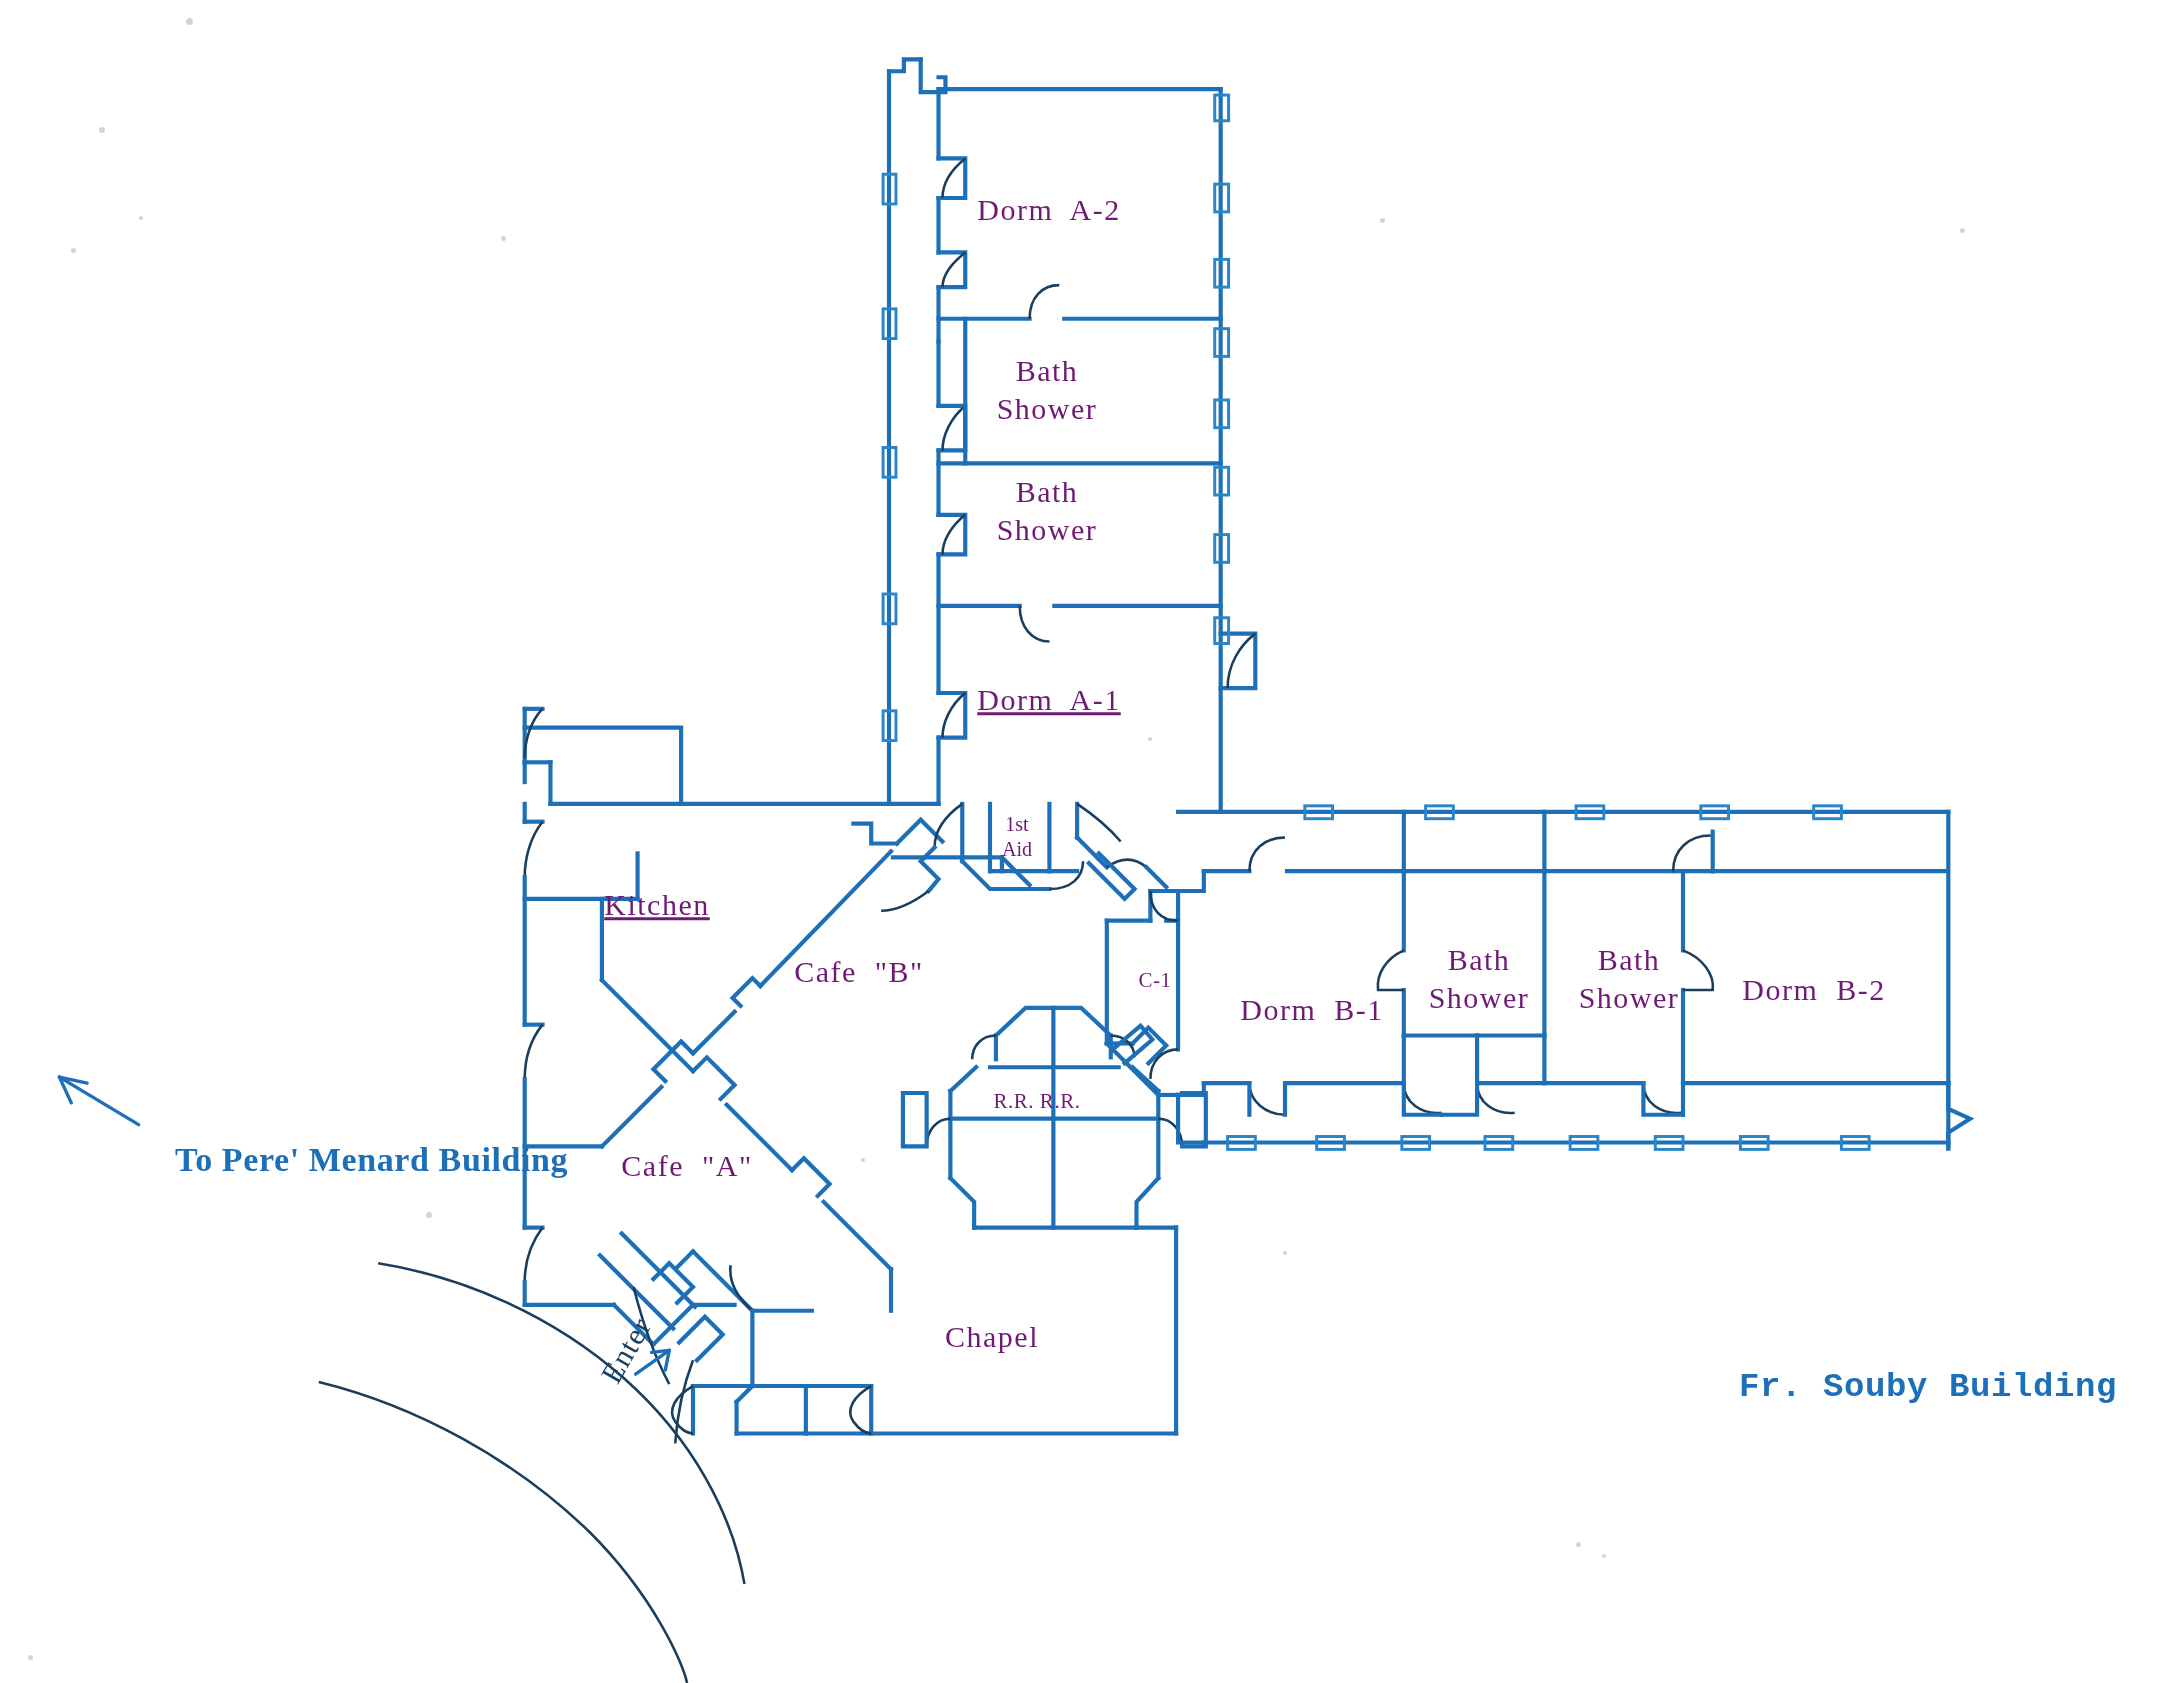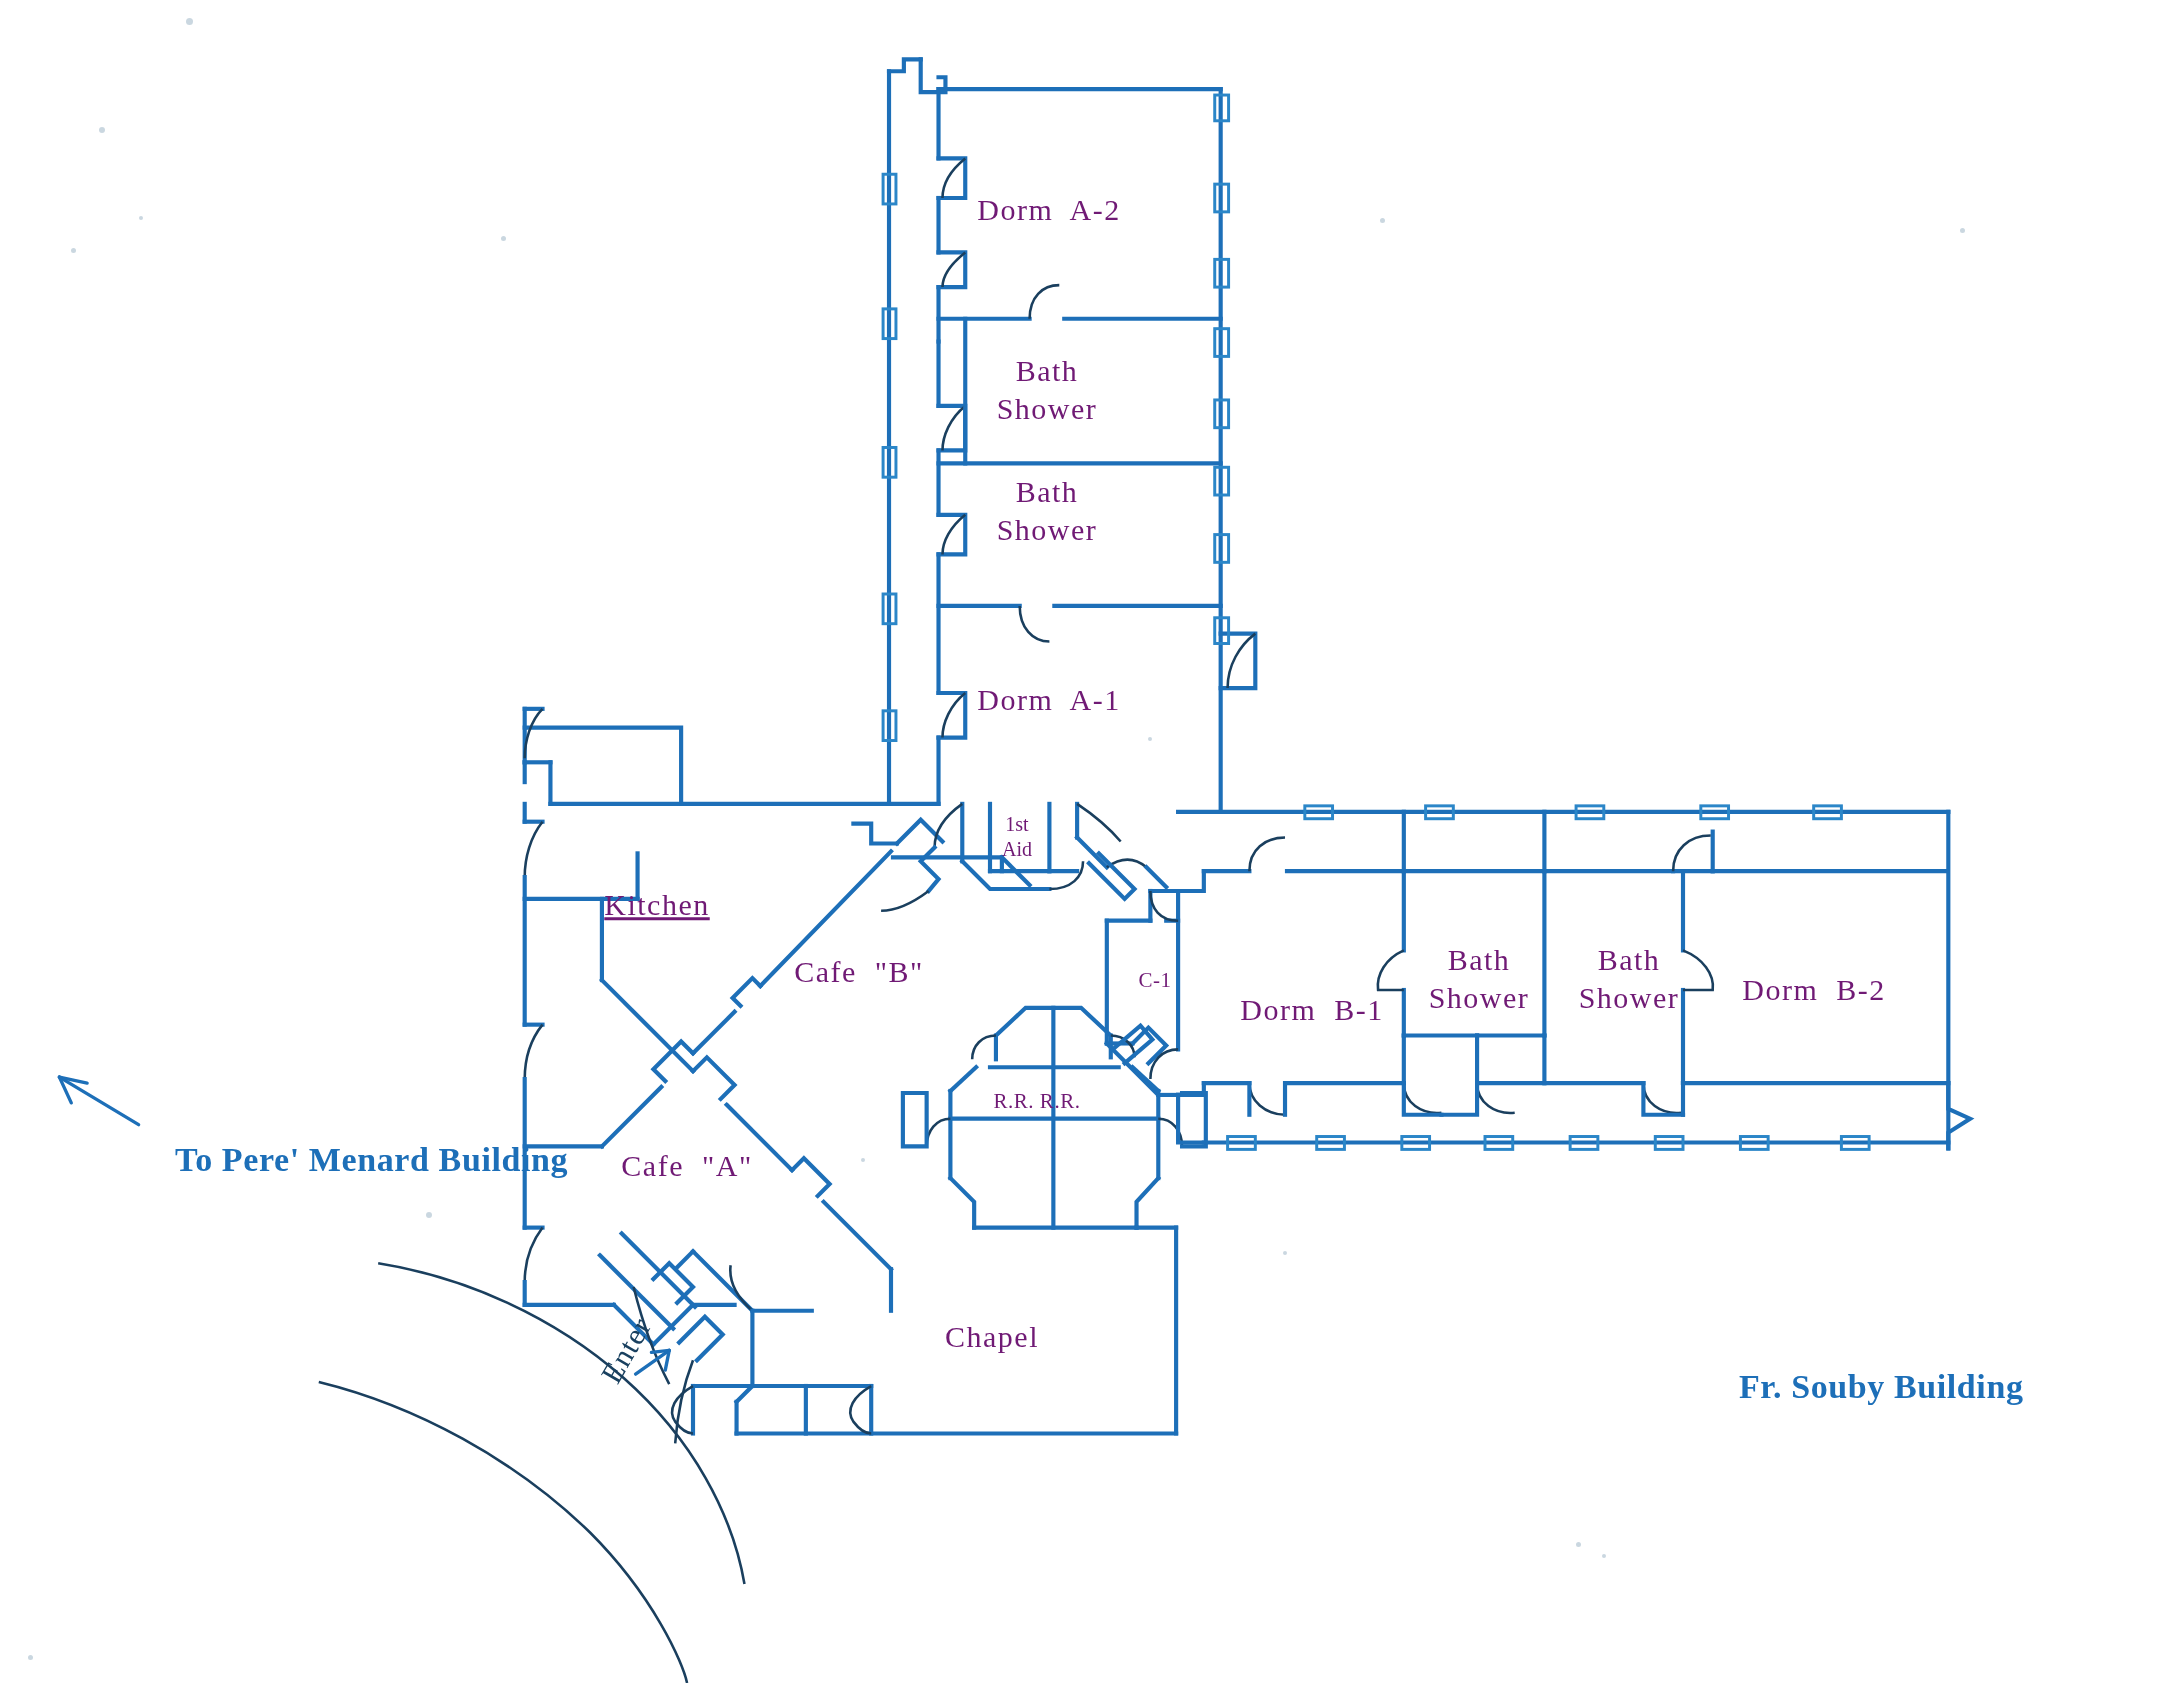--- a/index.html
+++ b/index.html
@@ -382,21 +382,21 @@
   </svg>
 
   <div class="room-label" style="left:1049px; top:210px; transform:translate(-50%,-50%);">Dorm  A-2</div>
 
   <div class="room-label" style="left:1047px; top:389px; transform:translate(-50%,-50%);">Bath
 Shower</div>
 
   <div class="room-label" style="left:1047px; top:510px; transform:translate(-50%,-50%);">Bath
 Shower</div>
 
-  <div class="room-label" style="left:1049px; top:700px; transform:translate(-50%,-50%);">Dorm  A-1</div>
+  <div class="room-label" style="left:1049px; top:700px; transform:translate(-50%,-50%);text-decoration:underline;">Dorm  A-1</div>
 
   <div class="room-label tiny" style="left:1017px; top:837px; transform:translate(-50%,-50%);">1st
 Aid</div>
 
   <div class="room-label" style="left:657px; top:905px; transform:translate(-50%,-50%);text-decoration:underline;">Kitchen</div>
 
   <div class="room-label" style="left:859px; top:972px; transform:translate(-50%,-50%);">Cafe  "B"</div>
 
   <div class="room-label" style="left:687px; top:1166px; transform:translate(-50%,-50%);">Cafe  "A"</div>
 
@@ -411,21 +411,21 @@
   <div class="room-label" style="left:1479px; top:978px; transform:translate(-50%,-50%);">Bath
 Shower</div>
 
   <div class="room-label" style="left:1629px; top:978px; transform:translate(-50%,-50%);">Bath
 Shower</div>
 
   <div class="room-label" style="left:1814px; top:990px; transform:translate(-50%,-50%);">Dorm  B-2</div>
 
   <div class="bld-label" style="left:131px; top:1141px;">To Pere' Menard Building</div>
 
-  <div class="bld-label" style="left:1695px; top:1368px;">Fr. Souby Building</div>
+  <div class="bld-label" style="left:1695px; top:1368px;font-family:Liberation Mono, monospace;">Fr. Souby Building</div>
 
   <div class="enter-label" style="left:594px; top:1372px;">Enter</div>
 
   <div class="speck" style="left:186px; top:18px; width:7px; height:7px;"></div>
   <div class="speck" style="left:99px; top:127px; width:6px; height:6px;"></div>
   <div class="speck" style="left:71px;  top:248px; width:5px; height:5px;"></div>
   <div class="speck" style="left:139px; top:216px; width:4px; height:4px;"></div>
   <div class="speck" style="left:501px; top:236px; width:5px; height:5px;"></div>
   <div class="speck" style="left:1380px; top:218px; width:5px; height:5px;"></div>
   <div class="speck" style="left:1960px; top:228px; width:5px; height:5px;"></div>

